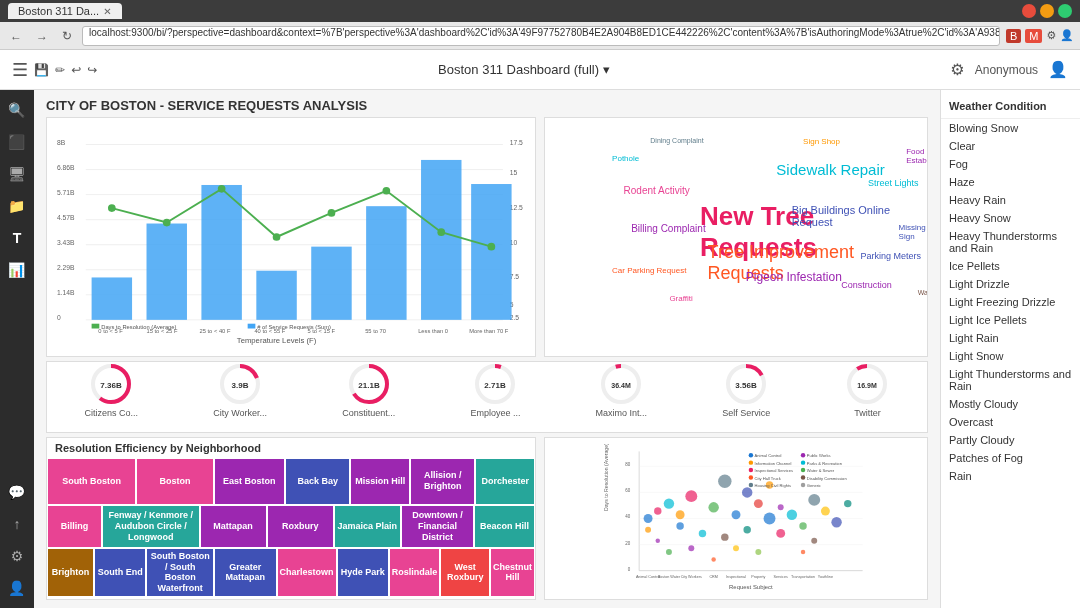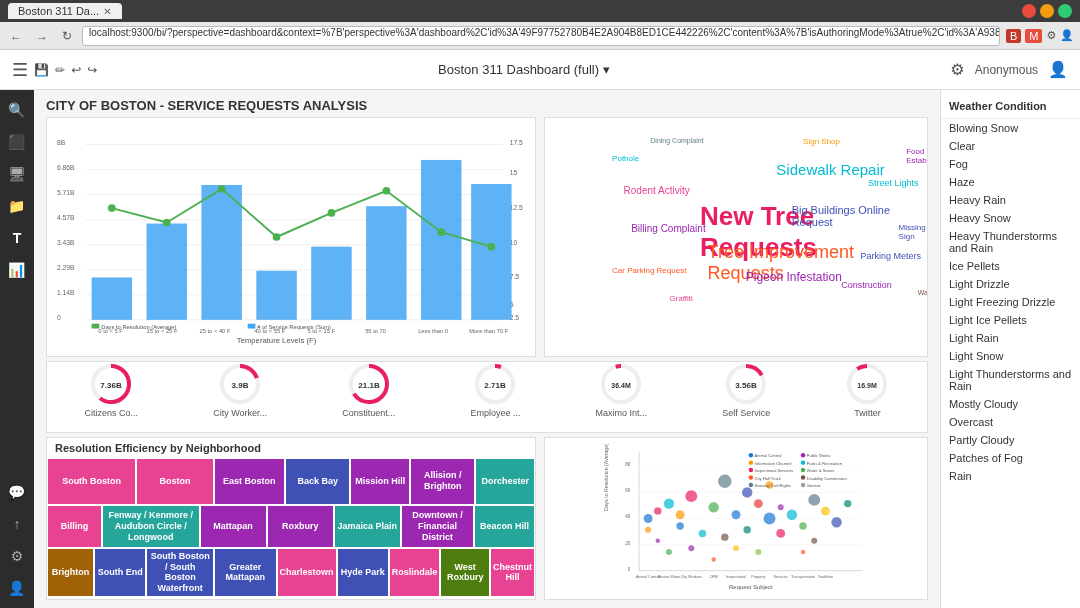--- a/index.html
+++ b/index.html
@@ -487,21 +487,21 @@
           </div>
 
           <div style="display:flex;flex:1.2;">
             <div class="treemap-cell" style="flex:0.8;background:#a16207;">Brighton</div>
             <div class="treemap-cell" style="flex:0.9;background:#3f51b5;">South End</div>
             <div class="treemap-cell" style="flex:1.2;background:#3f51b5;">South Boston / South Boston Waterfront</div>
             <div class="treemap-cell" style="flex:1.1;background:#3f51b5;">Greater Mattapan</div>
             <div class="treemap-cell" style="flex:0.75;background:#e84393;">Charlestown</div>
             <div class="treemap-cell" style="flex:0.9;background:#3f51b5;">Hyde Park</div>
             <div class="treemap-cell" style="flex:0.7;background:#e84393;">Roslindale</div>
-            <div class="treemap-cell" style="flex:0.85;background:#4d7c0f;">West Roxbury</div>
+            <div class="treemap-cell" style="flex:0.85;background:#ef4444;">West Roxbury</div>
             <div class="treemap-cell" style="flex:0.75;background:#e84393;">Chestnut Hill</div>
           </div>
         </div>
       </div>
 
       <div class="scatter-container">
         <svg class="scatter-svg" viewBox="0 0 360 200">
 
           <line x1="50" y1="10" x2="50" y2="170" stroke="#ccc" stroke-width="1"></line>
           <line x1="50" y1="170" x2="350" y2="170" stroke="#ccc" stroke-width="1"></line>

